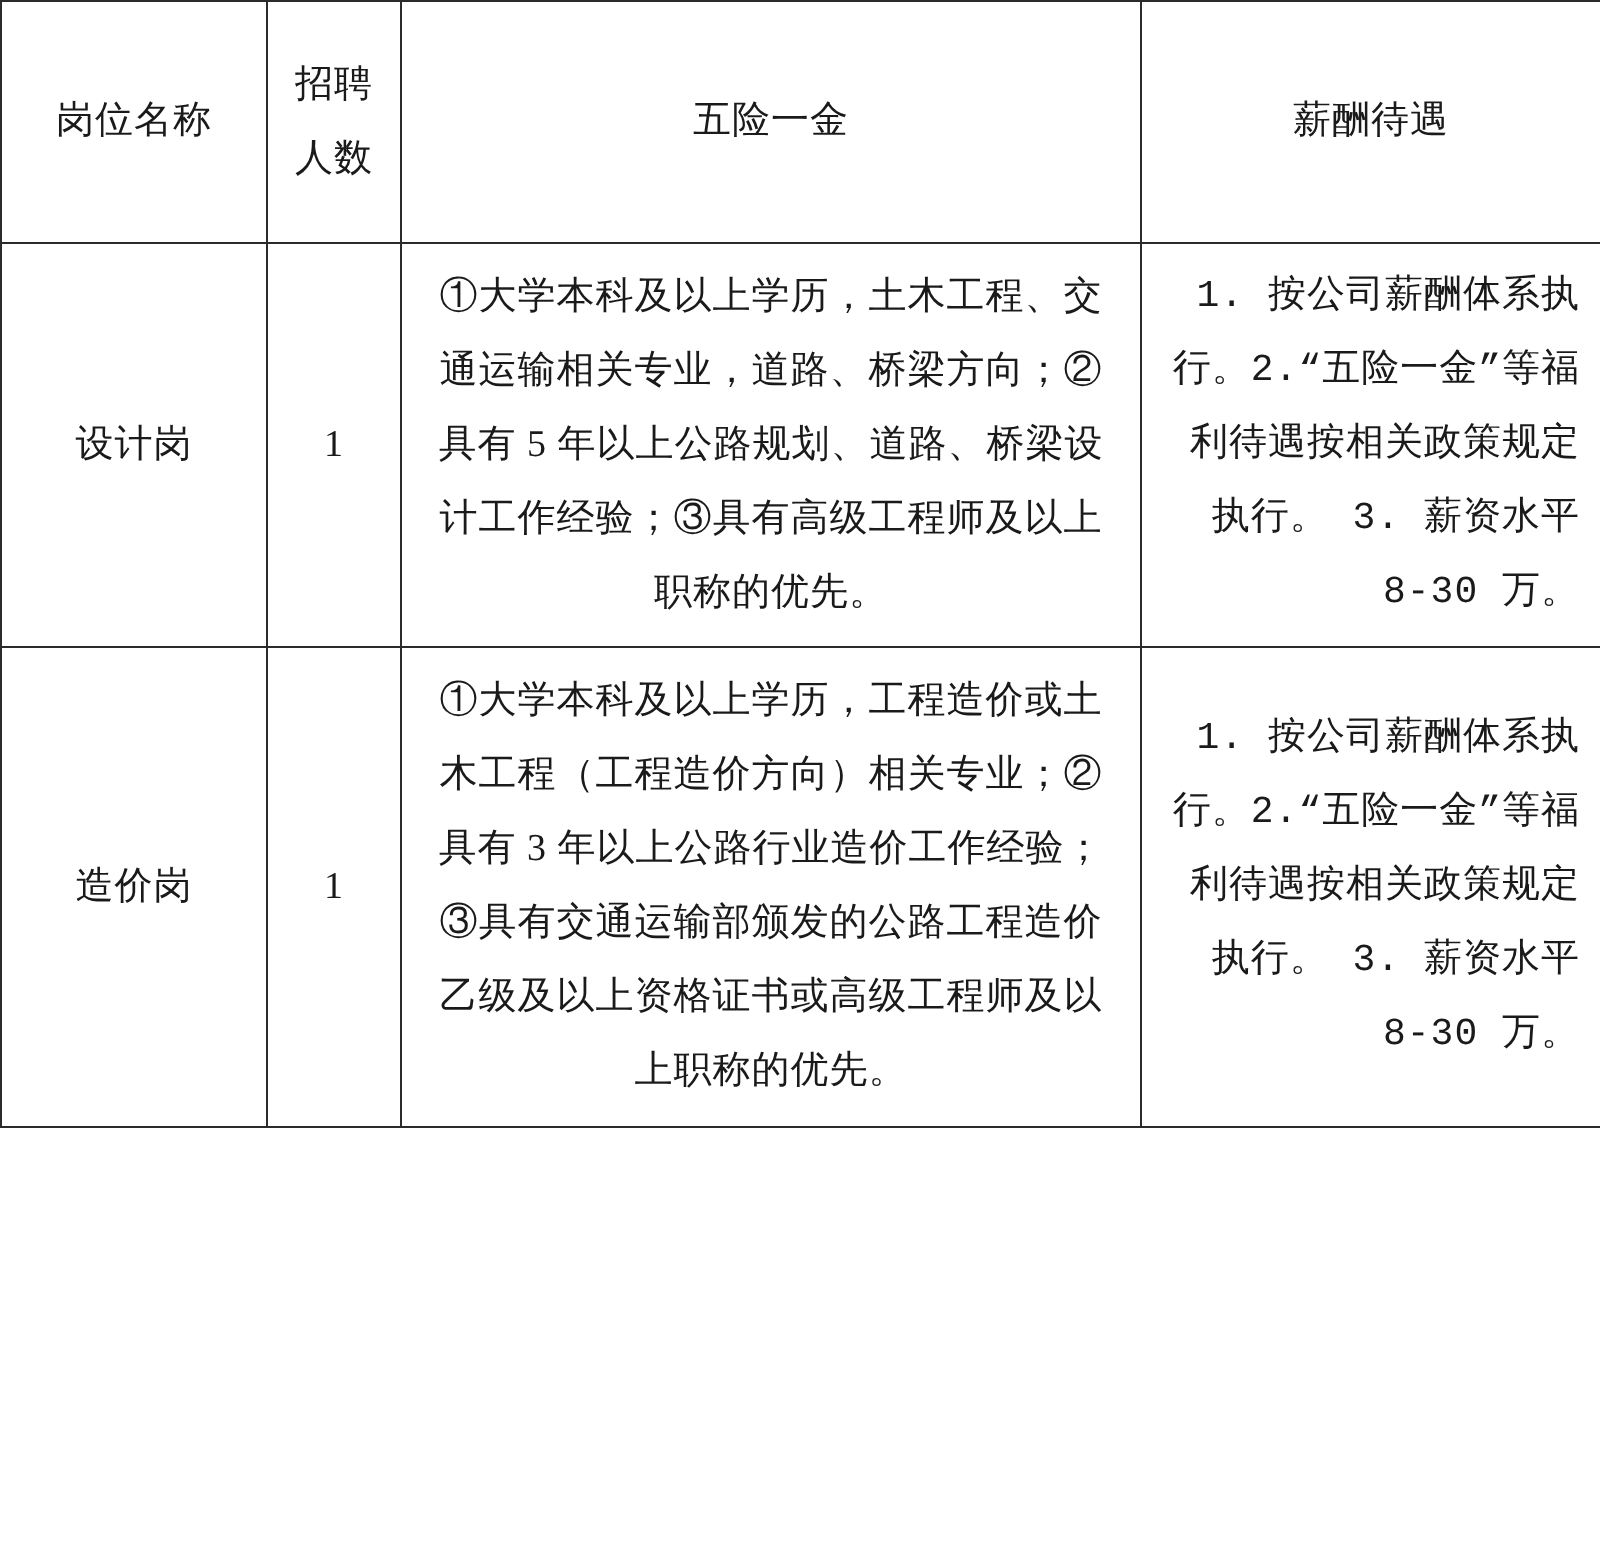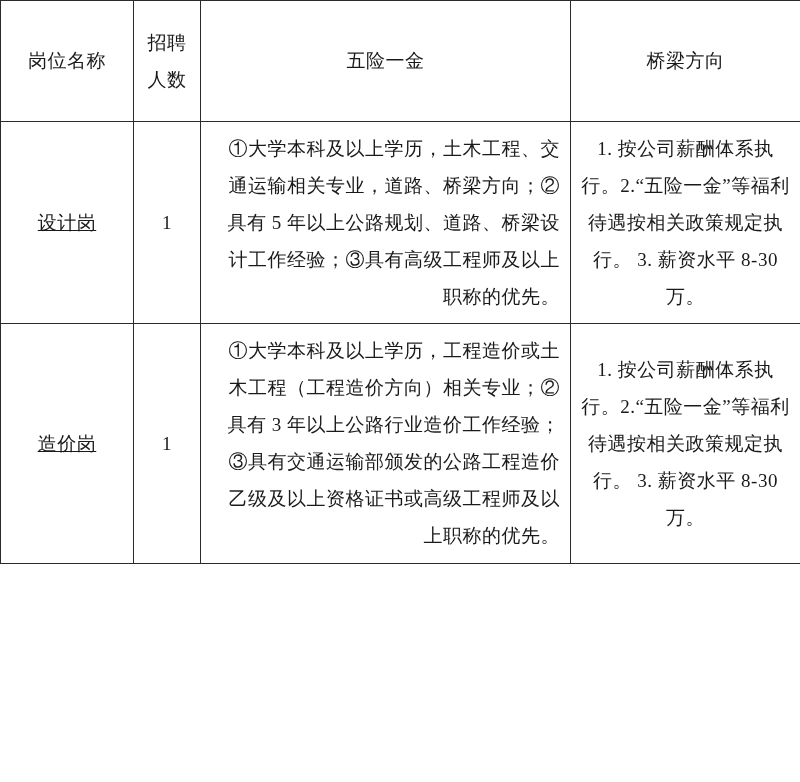--- a/index.html
+++ b/index.html
@@ -49,37 +49,37 @@
   }
   thead th.h-count {
     padding-left: 4px;
     padding-right: 4px;
   }
 
   
   td.cell-name {
     text-align: center;
     font-size: 20px;
-    text-decoration: underline;
   }
   td.cell-count {
     text-align: center;
     font-size: 19px;
   }
   td.cell-cond {
-    text-align: right;
+    text-align: center;
     font-size: 19.5px;
     line-height: 2.0;
     padding: 14px 12px 14px 14px;
   }
   td.cell-pay {
-    text-align: center;
+    text-align: right;
     font-size: 19.5px;
     line-height: 2.0;
     padding: 14px 12px 14px 14px;
+    font-family: Liberation Mono, monospace;
   }
 </style>
 </head>
 <body>
 
 <div class="page">
   <table class="job-table">
     <colgroup>
       <col class="c-name">
       <col class="c-count">
@@ -87,21 +87,21 @@
       <col class="c-pay">
     </colgroup>
     <thead>
       <tr>
         <th class="h-name">岗位名称</th>
         <th class="h-count">
           <div>招聘</div>
           <div>人数</div>
         </th>
         <th class="h-cond">五险一金</th>
-        <th class="h-pay">桥梁方向</th>
+        <th class="h-pay">薪酬待遇</th>
       </tr>
     </thead>
     <tbody>
       <tr>
         <td class="cell-name">设计岗</td>
         <td class="cell-count">1</td>
         <td class="cell-cond">①大学本科及以上学历，土木工程、交通运输相关专业，道路、桥梁方向；②具有 5 年以上公路规划、道路、桥梁设计工作经验；③具有高级工程师及以上职称的优先。</td>
         <td class="cell-pay">1. 按公司薪酬体系执行。2.“五险一金”等福利待遇按相关政策规定执行。 3. 薪资水平 8-30 万。</td>
       </tr>
       <tr>

